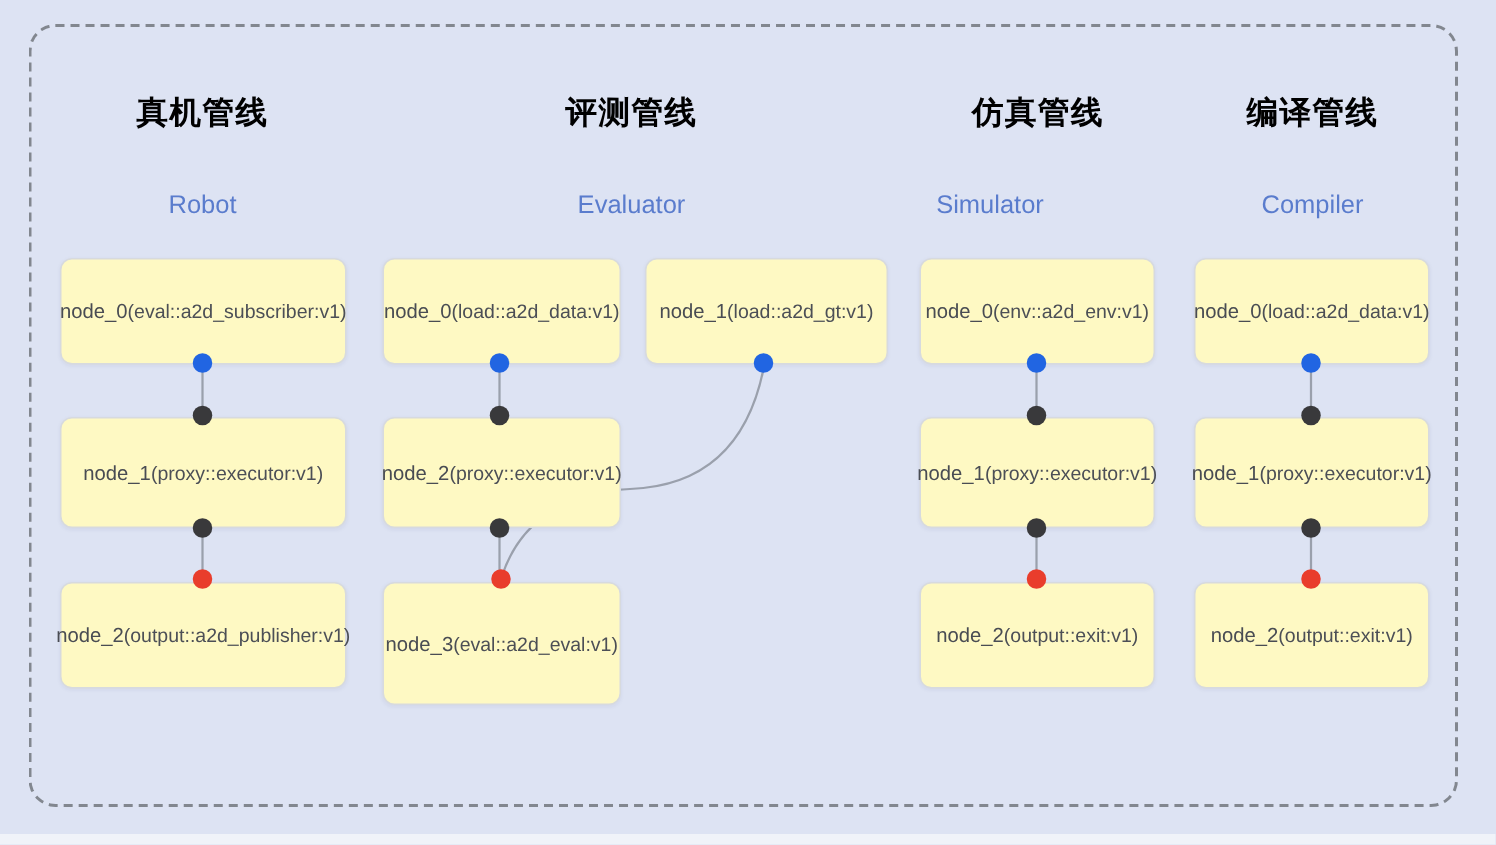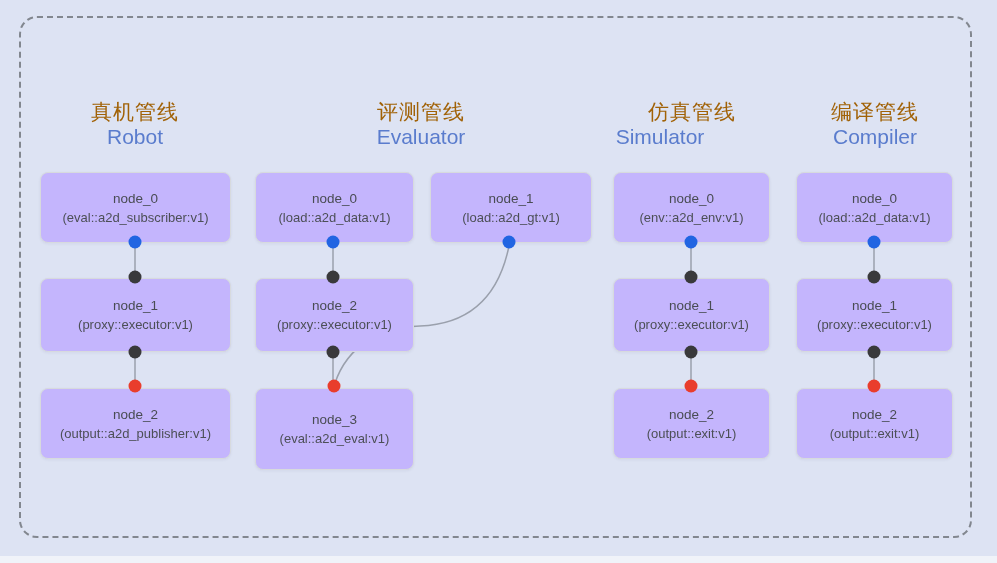--- a/index.html
+++ b/index.html
@@ -13,33 +13,32 @@
   #frame{
     position:absolute;left:19px;top:16px;width:953px;height:522px;
     box-sizing:border-box;border:2px dashed #82878f;border-radius:18px;
   }
   #bottom-strip{
     position:absolute;left:0;top:556px;width:997px;height:7px;
     background:#f0f3f9;
   }
   .title-zh{
     position:absolute;top:63px;height:26px;line-height:26px;width:200px;
-    text-align:center;font-size:21px;font-weight:400;color:#a16207;
+    text-align:center;font-size:21px;font-weight:700;color:#000000;
     letter-spacing:1px;
-    margin-top:36px;
   }
   .title-en{
     position:absolute;top:124px;height:26px;line-height:26px;width:200px;
-    text-align:center;font-size:21px;font-weight:400;color:#5a7ccd;
+    text-align:center;font-size:17px;font-weight:400;color:#5a7ccd;
   }
   .node-box{
     position:absolute;box-sizing:border-box;
-    background:#c4b5fd;border:1px solid #d7dade;border-radius:8px;
+    background:#fef9c3;border:1px solid #d7dade;border-radius:8px;
     box-shadow:0 1px 3px rgba(30,40,90,0.06);
-    display:flex;flex-direction:column;align-items:center;justify-content:center;
+    display:flex;align-items:center;justify-content:center;
     z-index:2;
   }
   .node-name{
     font-size:13.5px;line-height:19px;color:#494c53;text-align:center;
   }
   .node-type{
     font-size:13px;line-height:19px;color:#4c4f56;text-align:center;white-space:nowrap;
   }
   .port-dot{
     position:absolute;width:13px;height:13px;border-radius:50%;

